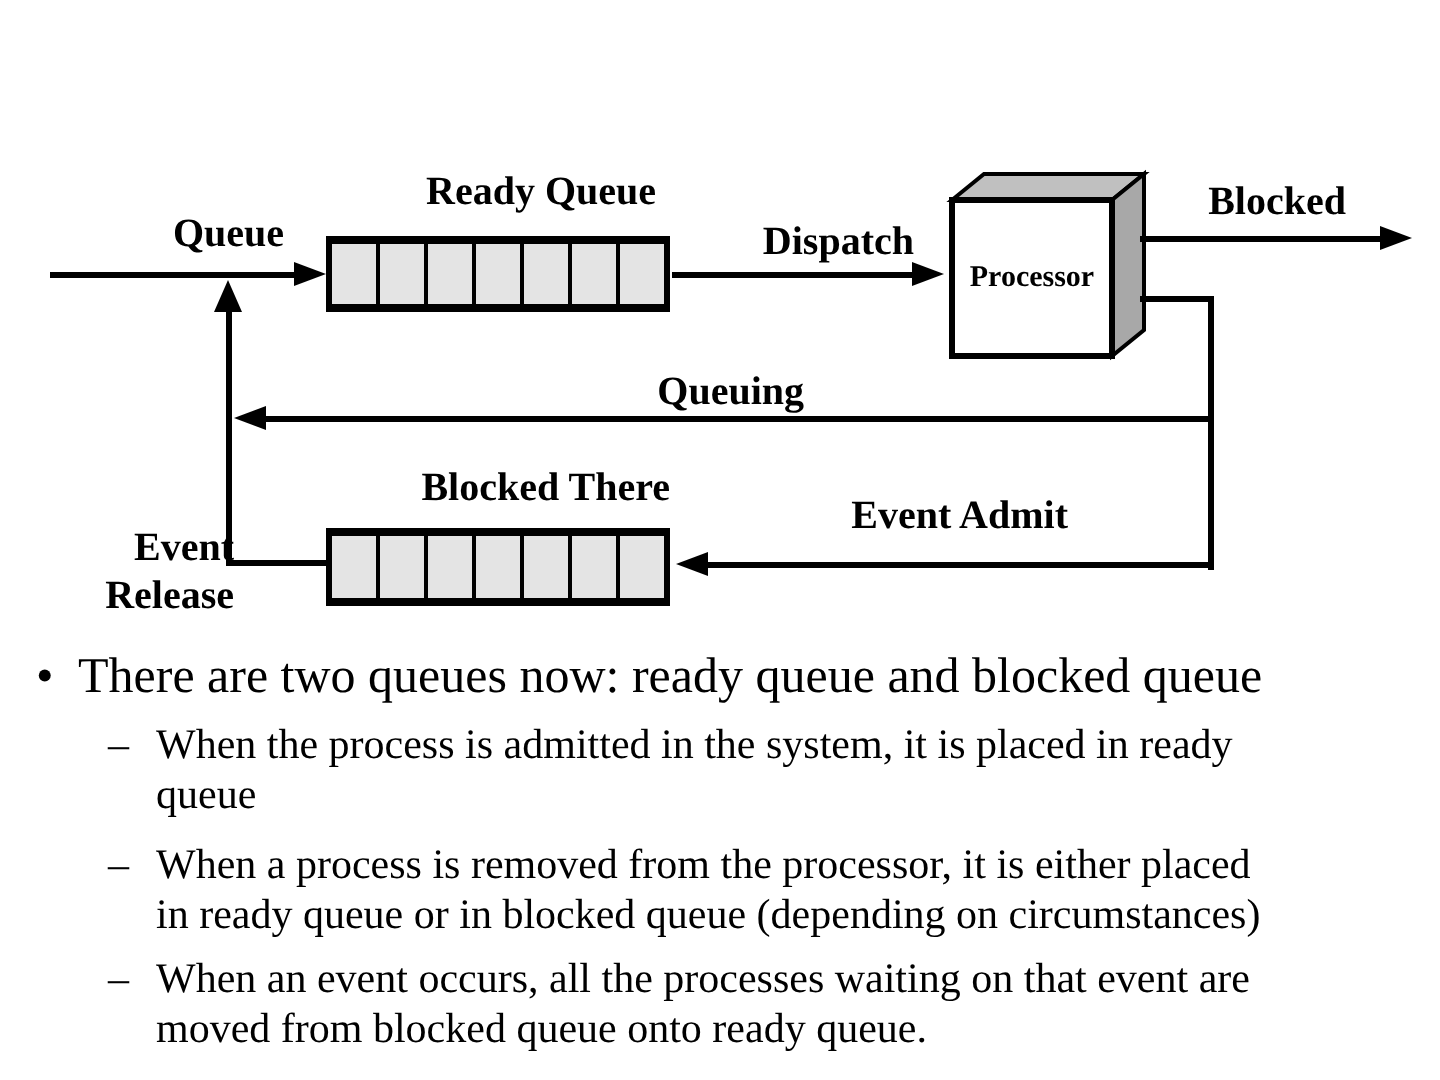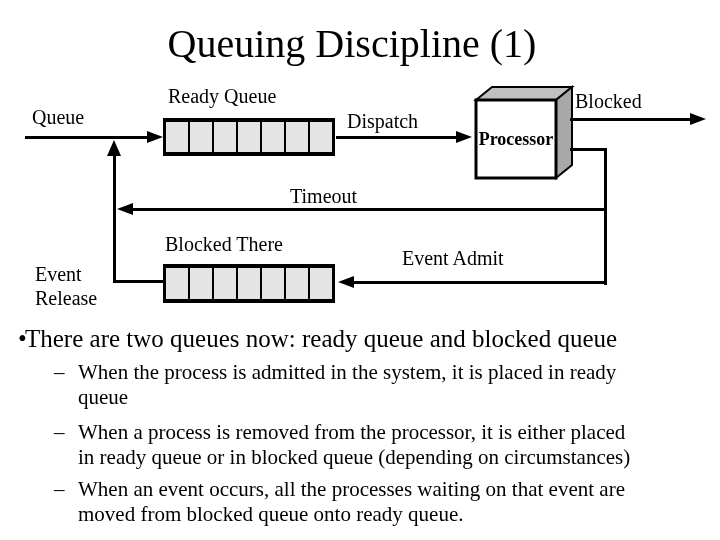--- a/index.html
+++ b/index.html
@@ -6,22 +6,22 @@
   .slide{
     position:relative; width:720px; height:540px; background:#ffffff;
     font-family:"Liberation Serif","DejaVu Serif",serif; color:#000; overflow:hidden;
   }
   .title{
     position:absolute; left:0; top:20px; width:704px; margin:0;
     font-size:40px; font-weight:400; text-align:center; letter-spacing:0px;
   }
   
   .dlabel{
-    position:absolute; font-weight:normal; font-size:20px; line-height:22px;
-    text-align:left; white-space:pre-line;
+    position:absolute; font-weight:bold; font-size:20px; line-height:22px;
+    text-align:right; white-space:pre-line;
   }
   
   .hline{position:absolute; height:3px; background:#000;}
   .vline{position:absolute; width:3px;  background:#000;}
   
   .arr{position:absolute; width:0; height:0;}
   .arr-r{border-top:6px solid transparent; border-bottom:6px solid transparent; border-left:16px solid #000;}
   .arr-l{border-top:6px solid transparent; border-bottom:6px solid transparent; border-right:16px solid #000;}
   .arr-u{border-left:7px solid transparent; border-right:7px solid transparent; border-bottom:16px solid #000;}
   
@@ -32,38 +32,37 @@
   }
   .qcell{flex:1; border-right:2px solid #000;}
   .qcell:last-child{border-right:none;}
   
   .proc-svg{position:absolute; left:470px; top:84px;}
   .proc-top{fill:var(--box-top,#c0c0c0); stroke:#000; stroke-width:2;}
   .proc-side{fill:var(--box-side,#a8a8a8); stroke:#000; stroke-width:2;}
   .proc-front{fill:#ffffff; stroke:#000; stroke-width:3;}
   .proc-label{
     position:absolute; left:477px; top:129px; width:78px; text-align:center;
-    font-weight:bold; font-size:18px; line-height:20px;
+    font-weight:bold; font-size:15px; line-height:20px;
   }
   
   .bullet{position:absolute;}
   .bullet .marker{position:absolute; left:0; top:0;}
   .bullet .btext{white-space:pre-line;}
   .b-main{left:18px; top:325px; width:700px; font-size:25px; line-height:28px;}
-  .b-main .btext{margin-left:7px;}
+  .b-main .btext{margin-left:21px;}
   .b-sub{left:54px; width:652px; font-size:21px; line-height:25px;}
   .b-sub .btext{margin-left:24px;}
   .b-sub1{top:360px;} .b-sub2{top:420px;} .b-sub3{top:477px;}
 </style>
 </head>
 <body>
 
 <div class="slide">
 
-  <h1 class="title">Queuing Discipline (1)</h1>
 
   <div>
 
     <div class="dlabel" style="left:32px;top:106px;width:110px;">Queue</div>
     <div class="hline" style="left:25px;top:136px;width:124px;"></div>
     <div class="arr arr-r" style="left:147px;top:131px;"></div>
 
     <div class="dlabel" style="left:168px;top:85px;width:160px;">Ready Queue</div>
     <div class="queue" style="left:163px;top:118px;width:172px;height:38px;">
         <div class="qcell"></div>
@@ -86,21 +85,21 @@
     </svg>
     <div class="proc-label">Processor</div>
 
     <div class="dlabel" style="left:575px;top:90px;width:98px;">Blocked</div>
     <div class="hline" style="left:570px;top:118px;width:122px;"></div>
     <div class="arr arr-r" style="left:690px;top:113px;"></div>
 
     <div class="hline" style="left:570px;top:148px;width:37px;"></div>
     <div class="vline" style="left:604px;top:148px;height:137px;"></div>
 
-    <div class="dlabel" style="left:290px;top:185px;width:112px;">Timeout</div>
+    <div class="dlabel" style="left:290px;top:185px;width:112px;">Queuing</div>
     <div class="hline" style="left:133px;top:208px;width:474px;"></div>
     <div class="arr arr-l" style="left:117px;top:203px;"></div>
 
     <div class="dlabel" style="left:402px;top:247px;width:132px;">Event Admit</div>
     <div class="hline" style="left:354px;top:281px;width:253px;"></div>
     <div class="arr arr-l" style="left:338px;top:276px;"></div>
 
     <div class="dlabel" style="left:165px;top:233px;width:170px;">Blocked There</div>
     <div class="queue" style="left:163px;top:264px;width:172px;height:39px;">
         <div class="qcell"></div>

